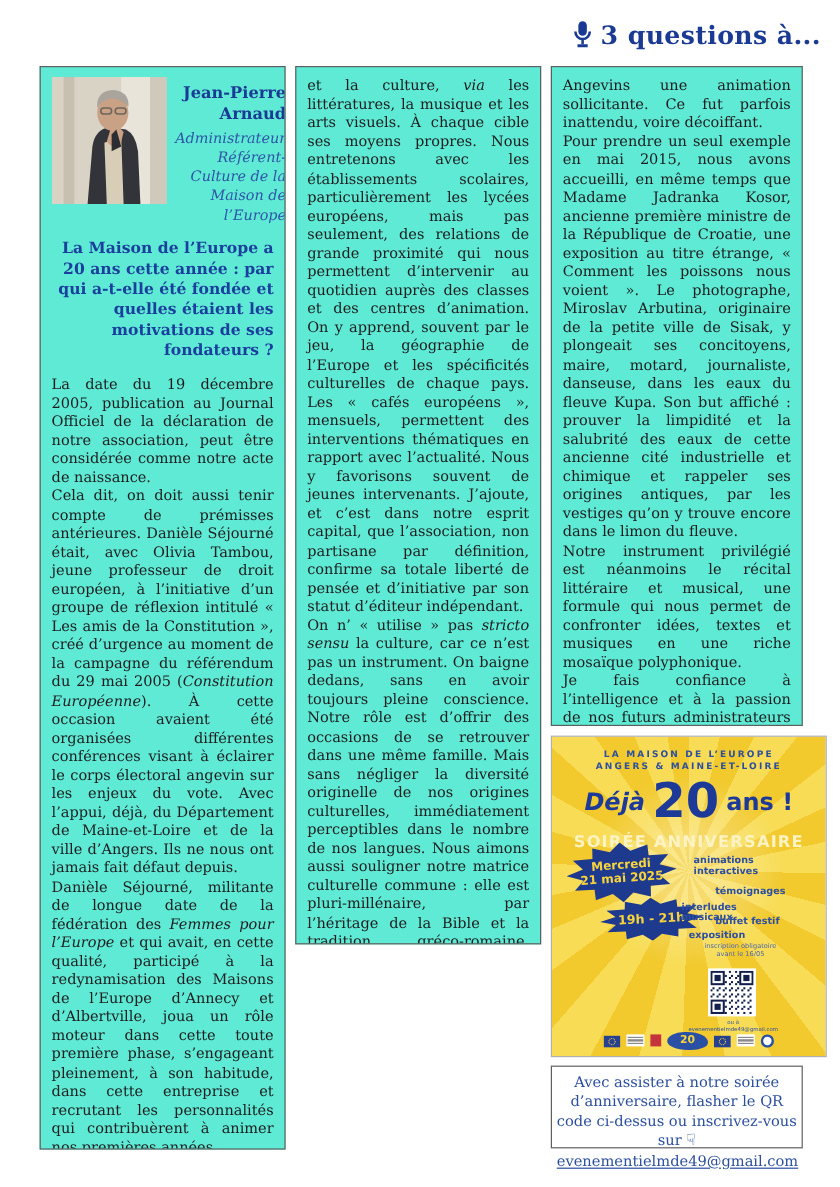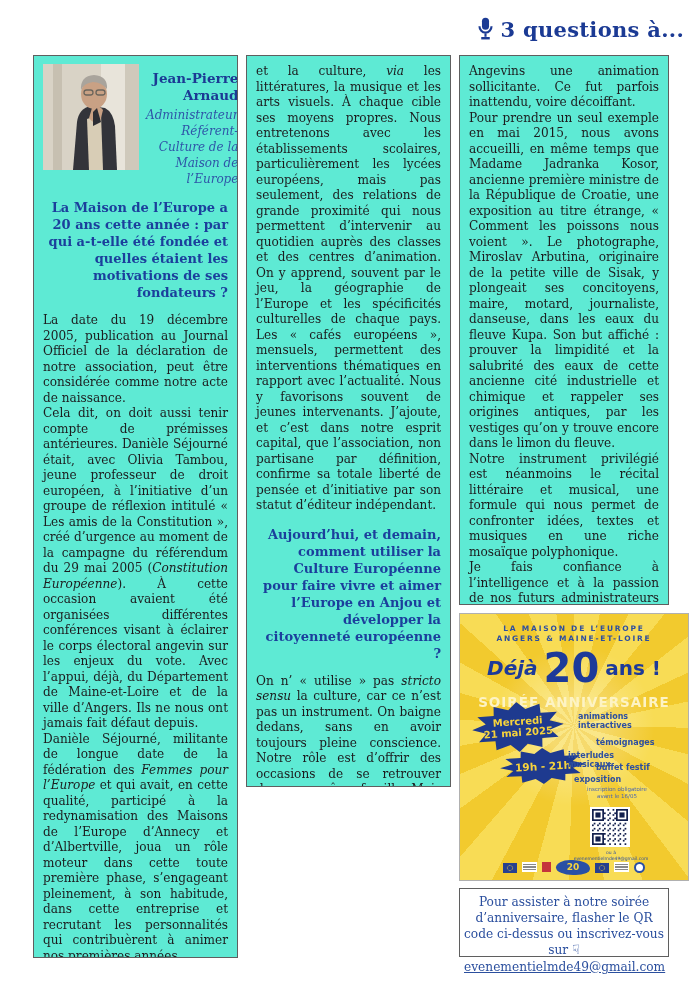--- a/index.html
+++ b/index.html
@@ -129,21 +129,20 @@
     </div>
     <div class="question">La Maison de l’Europe a 20 ans cette année : par qui a-t-elle été fondée et quelles étaient les motivations de ses fondateurs ?</div>
     <p class="body">La date du 19 décembre 2005, publication au Journal Officiel de la déclaration de notre association, peut être considérée comme notre acte de naissance.</p>
     <p class="body"><span>Cela dit, on doit aussi tenir compte de prémisses antérieures. Danièle Séjourné était, avec Olivia Tambou, jeune professeur de droit européen, à l’initiative d’un groupe de réflexion intitulé « Les amis de la Constitution », créé d’urgence au moment de la campagne du référendum du 29 mai 2005 (</span><span class="it">Constitution Européenne</span><span>). À cette occasion avaient été organisées différentes conférences visant à éclairer le corps électoral angevin sur les enjeux du vote. Avec l’appui, déjà, du Département de Maine-et-Loire et de la ville d’Angers. Ils ne nous ont jamais fait défaut depuis.</span></p>
     <p class="body"><span>Danièle Séjourné, militante de longue date de la fédération des </span><span class="it">Femmes pour l’Europe</span><span> et qui avait, en cette qualité, participé à la redynamisation des Maisons de l’Europe d’Annecy et d’Albertville, joua un rôle moteur dans cette toute première phase, s’engageant pleinement, à son habitude, dans cette entreprise et recrutant les personnalités qui contribuèrent à animer nos premières années.</span></p>
 
   </section>
 
   <section class="col col2">
     <p class="body"><span>et la culture, </span><span class="it">via</span><span> les littératures, la musique et les arts visuels. À chaque cible ses moyens propres. Nous entretenons avec les établissements scolaires, particulièrement les lycées européens, mais pas seulement, des relations de grande proximité qui nous permettent d’intervenir au quotidien auprès des classes et des centres d’animation. On y apprend, souvent par le jeu, la géographie de l’Europe et les spécificités culturelles de chaque pays. Les « cafés européens », mensuels, permettent des interventions thématiques en rapport avec l’actualité. Nous y favorisons souvent de jeunes intervenants. J’ajoute, et c’est dans notre esprit capital, que l’association, non partisane par définition, confirme sa totale liberté de pensée et d’initiative par son statut d’éditeur indépendant.</span></p>
-    <div class="question">Aujourd’hui, et demain, comment utiliser la Culture Européenne pour faire vivre et aimer l’Europe en Anjou et développer la citoyenneté européenne ?</div>
     <p class="body"><span>On n’ « utilise » pas </span><span class="it">stricto sensu</span><span> la culture, car ce n’est pas un instrument. On baigne dedans, sans en avoir toujours pleine conscience. Notre rôle est d’offrir des occasions de se retrouver dans une même famille. Mais sans négliger la diversité originelle de nos origines culturelles, immédiatement perceptibles dans le nombre de nos langues. Nous aimons aussi souligner notre matrice culturelle commune : elle est pluri-millénaire, par l’héritage de la Bible et la tradition gréco-romaine, redynamisée par la Renaissance et les Lumières. Sans négliger sa capacité d’accueil ou de dialogue avec le reste du monde, car l’Europe n’a jamais eu vocation à vivre dans une bulle. Nous saisissons au vol les circonstances pour proposer aux</span></p>
   </section>
 
   <section class="col col3">
     <p class="body">Angevins une animation sollicitante. Ce fut parfois inattendu, voire décoiffant.</p>
     <p class="body">Pour prendre un seul exemple en mai 2015, nous avons accueilli, en même temps que Madame Jadranka Kosor, ancienne première ministre de la République de Croatie, une exposition au titre étrange, « Comment les poissons nous voient ». Le photographe, Miroslav Arbutina, originaire de la petite ville de Sisak, y plongeait ses concitoyens, maire, motard, journaliste, danseuse, dans les eaux du fleuve Kupa. Son but affiché : prouver la limpidité et la salubrité des eaux de cette ancienne cité industrielle et chimique et rappeler ses origines antiques, par les vestiges qu’on y trouve encore dans le limon du fleuve.</p>
     <p class="body">Notre instrument privilégié est néanmoins le récital littéraire et musical, une formule qui nous permet de confronter idées, textes et musiques en une riche mosaïque polyphonique.</p>
     <p class="body">Je fais confiance à l’intelligence et à la passion de nos futurs administrateurs pour prolonger et renouveler cette vitrine culturelle. Pas de vie culturelle sans inventivité !</p>
   </section>
 
@@ -278,18 +277,18 @@
       <span class="logo logo-lines">
           <i></i>
           <i></i>
           <i></i>
         </span>
       <span class="logo logo-circle"></span>
     </div>
   </div>
 
   <div class="footer-note">
-    <span>Pour assister à notre soirée d’anniversaire, flasher le QR code ci-dessus ou inscrivez-vous sur</span>
+    <span>Avec assister à notre soirée d’anniversaire, flasher le QR code ci-dessus ou inscrivez-vous sur</span>
     <span class="hand">☟</span><br>
     <span class="email">evenementielmde49@gmail.com</span>
   </div>
 
 </div>
 
 </body></html>

